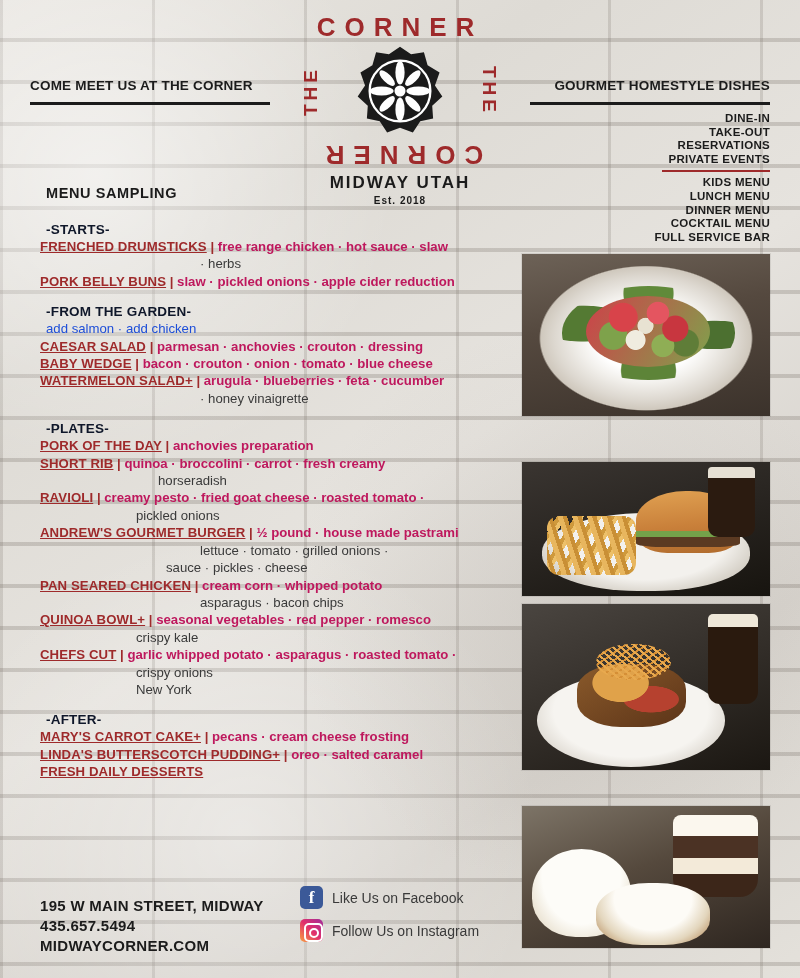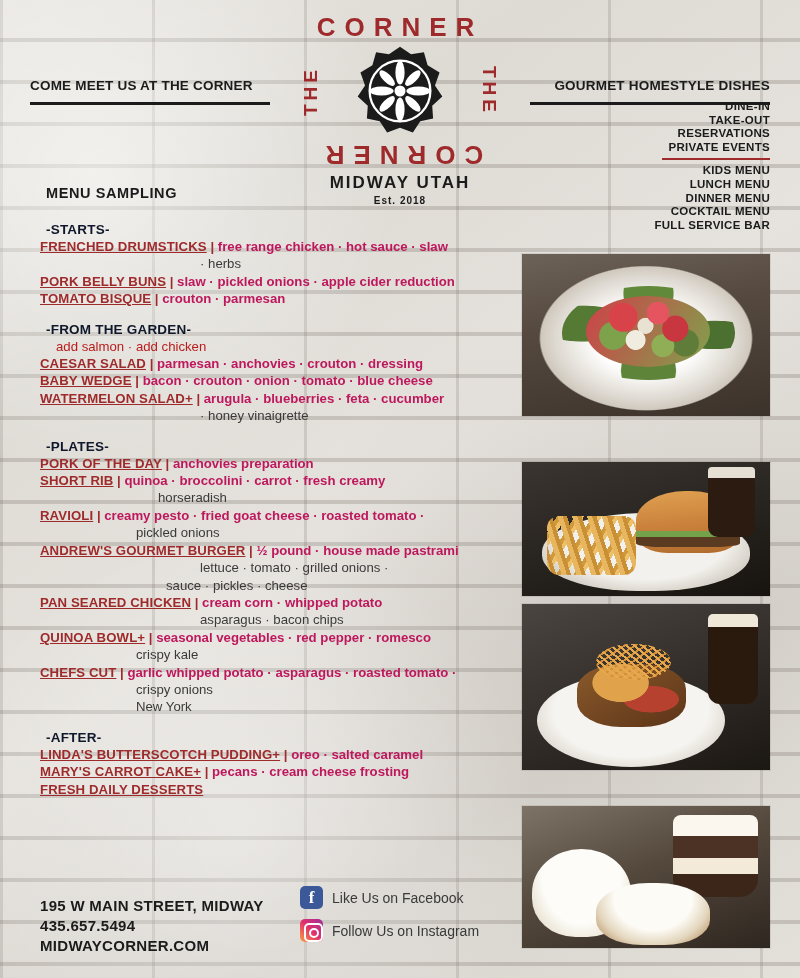--- a/index.html
+++ b/index.html
@@ -121,21 +121,21 @@
     font-size: 10px;
     font-weight: bold;
     letter-spacing: 1px;
     color: #1b1b1b;
     margin-top: 2px;
   }
 
   
   .services {
     position: absolute;
-    top: 100px;
+    top: 112px;
     right: 30px;
     text-align: right;
     width: 200px;
   }
   .services .line {
     font-size: 11.5px;
     font-weight: bold;
     color: #1b1b1b;
     line-height: 13.6px;
     letter-spacing: 0.3px;
@@ -183,22 +183,22 @@
     font-weight: bold;
     color: #9e2a2b;
     letter-spacing: 0.1px;
     text-decoration: underline;
   }
   .item .bar { color: #9e2a2b; font-weight: bold; }
   .item .desc { color: #be185d; font-weight: bold; }
   .plain {
     font-size: 13.2px;
     line-height: 17.4px;
-    color: #b91c1c;
-    margin-left: 16px;
+    color: #1d4ed8;
+    margin-left: 6px;
   }
   .ind-1 { padding-left: 118px; }
   .ind-2 { padding-left: 96px; }
   .ind-3 { padding-left: 160px; }
   .ind-4 { padding-left: 126px; }
 
   .sub-line { display: block; }
 
   
   .photo {
@@ -482,23 +482,20 @@
   <div class="menu-col">
 
     <div class="section-head">-STARTS-</div>
     <div class="item">
       <span class="nm">FRENCHED DRUMSTICKS</span><span class="bar"> | </span><span class="desc">free range chicken  ·  hot sauce  ·  slaw</span>
       <span class="sub-line ind-3">·  herbs</span>
     </div>
     <div class="item">
       <span class="nm">PORK BELLY BUNS</span><span class="bar"> | </span><span class="desc">slaw  ·  pickled onions  ·  apple cider reduction</span>
     </div>
-    <div class="item">
-      <span class="nm">TOMATO BISQUE</span><span class="bar"> | </span><span class="desc">crouton  ·  parmesan</span>
-    </div>
 
     <div class="section-gap"></div>
 
     <div class="section-head">-FROM THE GARDEN-</div>
     <div class="plain">add salmon ·  add chicken</div>
     <div class="item">
       <span class="nm">CAESAR SALAD</span><span class="bar"> | </span><span class="desc">parmesan  ·  anchovies  ·  crouton  ·  dressing</span>
     </div>
     <div class="item">
       <span class="nm">BABY WEDGE</span><span class="bar"> | </span><span class="desc">bacon · crouton  ·  onion  ·  tomato  ·  blue cheese</span>
@@ -538,24 +535,24 @@
     <div class="item">
       <span class="nm">CHEFS CUT</span><span class="bar"> | </span><span class="desc">garlic whipped potato  ·  asparagus  ·  roasted tomato  ·</span>
       <span class="sub-line ind-2">crispy onions</span>
       <span class="sub-line ind-2">New York</span>
     </div>
 
     <div class="section-gap"></div>
 
     <div class="section-head">-AFTER-</div>
     <div class="item">
+      <span class="nm">MARY'S CARROT CAKE+</span><span class="bar"> | </span><span class="desc">pecans  ·  cream cheese frosting</span>
+    </div>
+    <div class="item">
       <span class="nm">LINDA'S BUTTERSCOTCH PUDDING+</span><span class="bar"> | </span><span class="desc">oreo  ·  salted caramel</span>
-    </div>
-    <div class="item">
-      <span class="nm">MARY'S CARROT CAKE+</span><span class="bar"> | </span><span class="desc">pecans  ·  cream cheese frosting</span>
     </div>
     <div class="item">
       <span class="nm">FRESH DAILY DESSERTS</span>
     </div>
   </div>
 
   <div class="photo" id="photo-salad">
     <div class="ph-inner">
       <div class="salad-bg"></div>
       <div class="salad-greens"></div>

